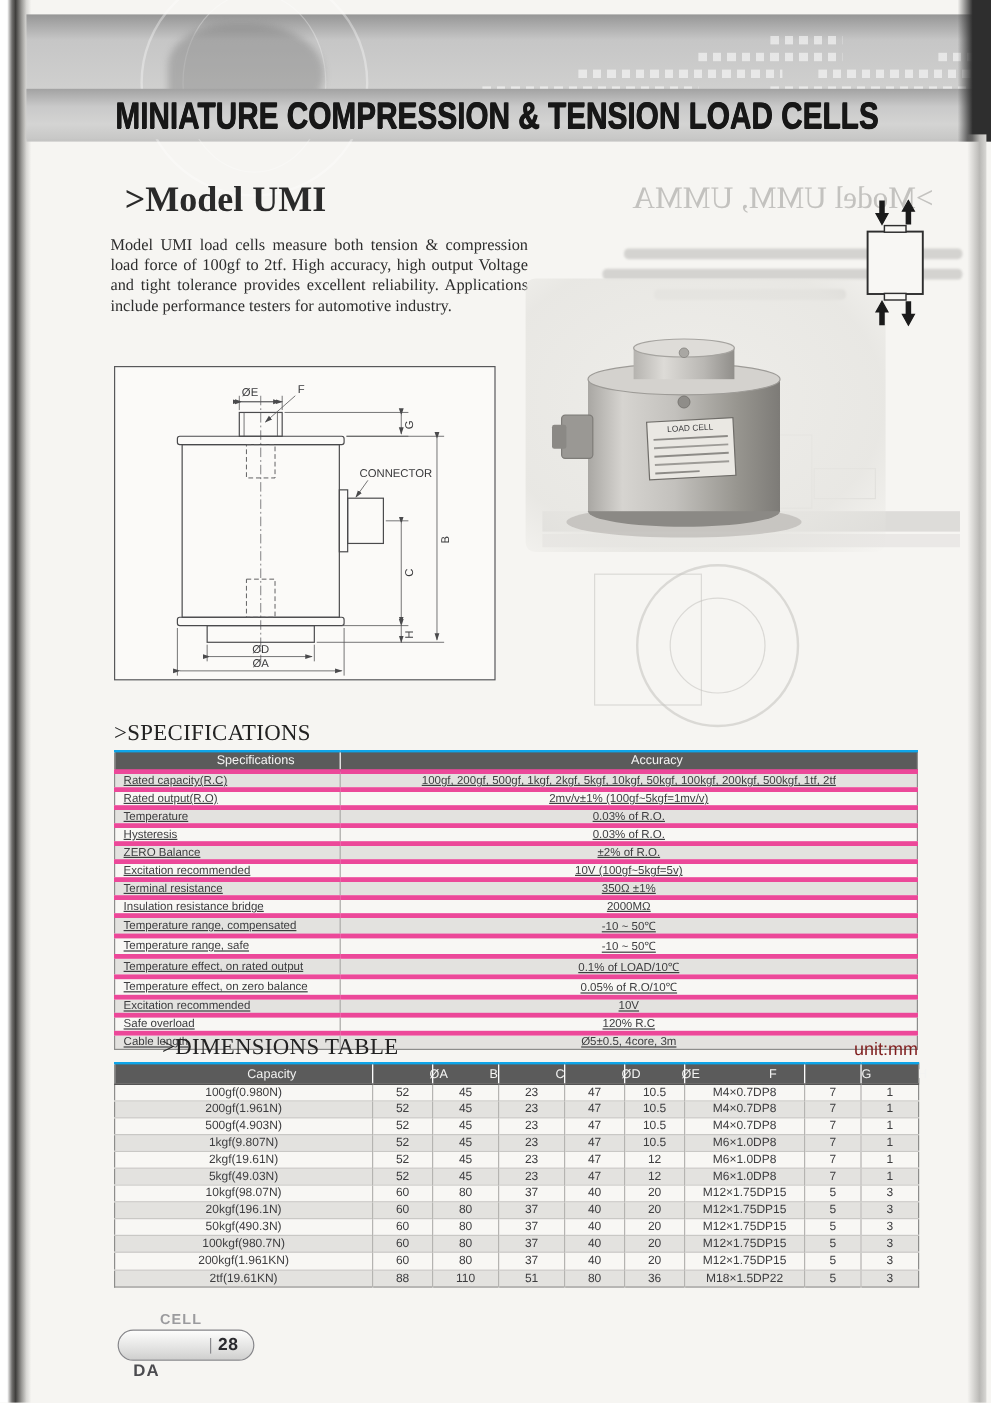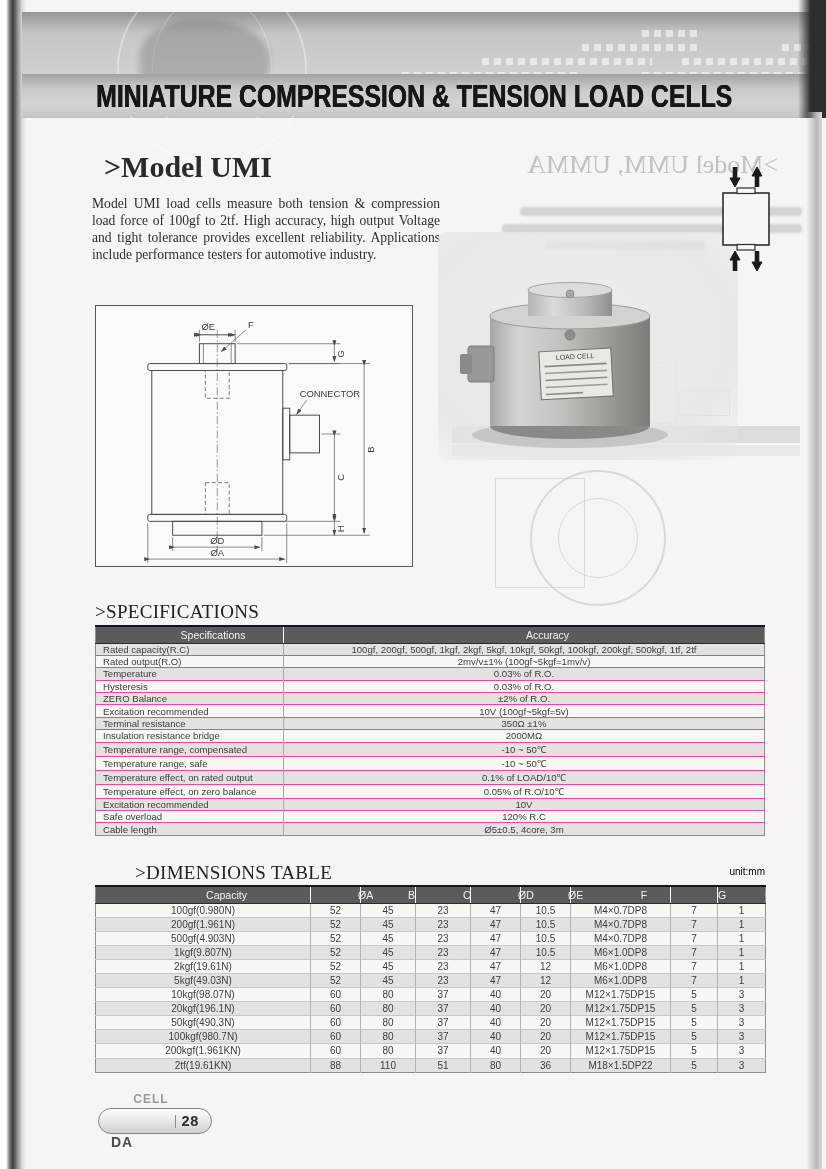--- a/index.html
+++ b/index.html
@@ -82,31 +82,31 @@
 
   
   .tension-icon { position:absolute; left:700px; top:166px; width:92px; height:106px; }
 
   
   .section-heading { position:absolute; font-family:"Liberation Serif",serif; font-size:19px;
     color:#222; letter-spacing:.3px; }
   .spec-heading { left:95px; top:601px; }
   .dim-heading  { left:95px; top:862px;margin-left:40px; }
   .unit-label { position:absolute; left:95px; top:866px; width:670px; text-align:right;
-    font-size:10px; color:#000000; }
+    font-size:15px; color:#7f1d1d; }
 
   
   table { border-collapse:collapse; table-layout:fixed; }
   thead th { background:#5b5b5b; color:#f3f3f2; font-weight:normal;
-    border-left:1px solid #fdfdfd; border-top:2px solid #0f172a; border-bottom:1px solid #2c2c2c;padding-left:47px; }
+    border-left:1px solid #fdfdfd; border-top:2px solid #0ea5e9; border-bottom:1px solid #2c2c2c;padding-left:47px; }
   thead th:first-child { border-left:none; }
   .spec-table { position:absolute; left:95px; top:625px; width:670px;
     font-size:9.6px; color:#3d3d3f; border:1px solid #8d8d8b; }
   .spec-table thead th { height:17px; font-size:10.5px; }
-  .spec-table td { height:12.4px; padding:0 7px; border-top:1px solid #ec4899; overflow:hidden; white-space:nowrap; }
+  .spec-table td { height:12.4px; padding:0 7px; border-top:4px solid #ec4899; overflow:hidden; white-space:nowrap;text-decoration:underline; }
   .spec-table td:first-child { border-right:1px solid #a9a8a5; text-align:left; }
   .spec-table td:last-child { text-align:center; }
   .spec-table tbody tr:nth-child(odd)  { background:#e3e2df; }
   .spec-table tbody tr:nth-child(even) { background:#f8f7f4; }
   .dim-table { position:absolute; left:95px; top:885px; width:670px;
     font-size:10px; color:#3d3d3f; border:1px solid #8d8d8b; }
   .dim-table thead th { height:17px; font-size:10.5px; }
   .dim-table td { height:14.1px; text-align:center; border-top:1px solid #c9c8c5;
     border-left:1px solid #b5b4b1; overflow:hidden; white-space:nowrap; }
   .dim-table td:first-child { border-left:none; }

